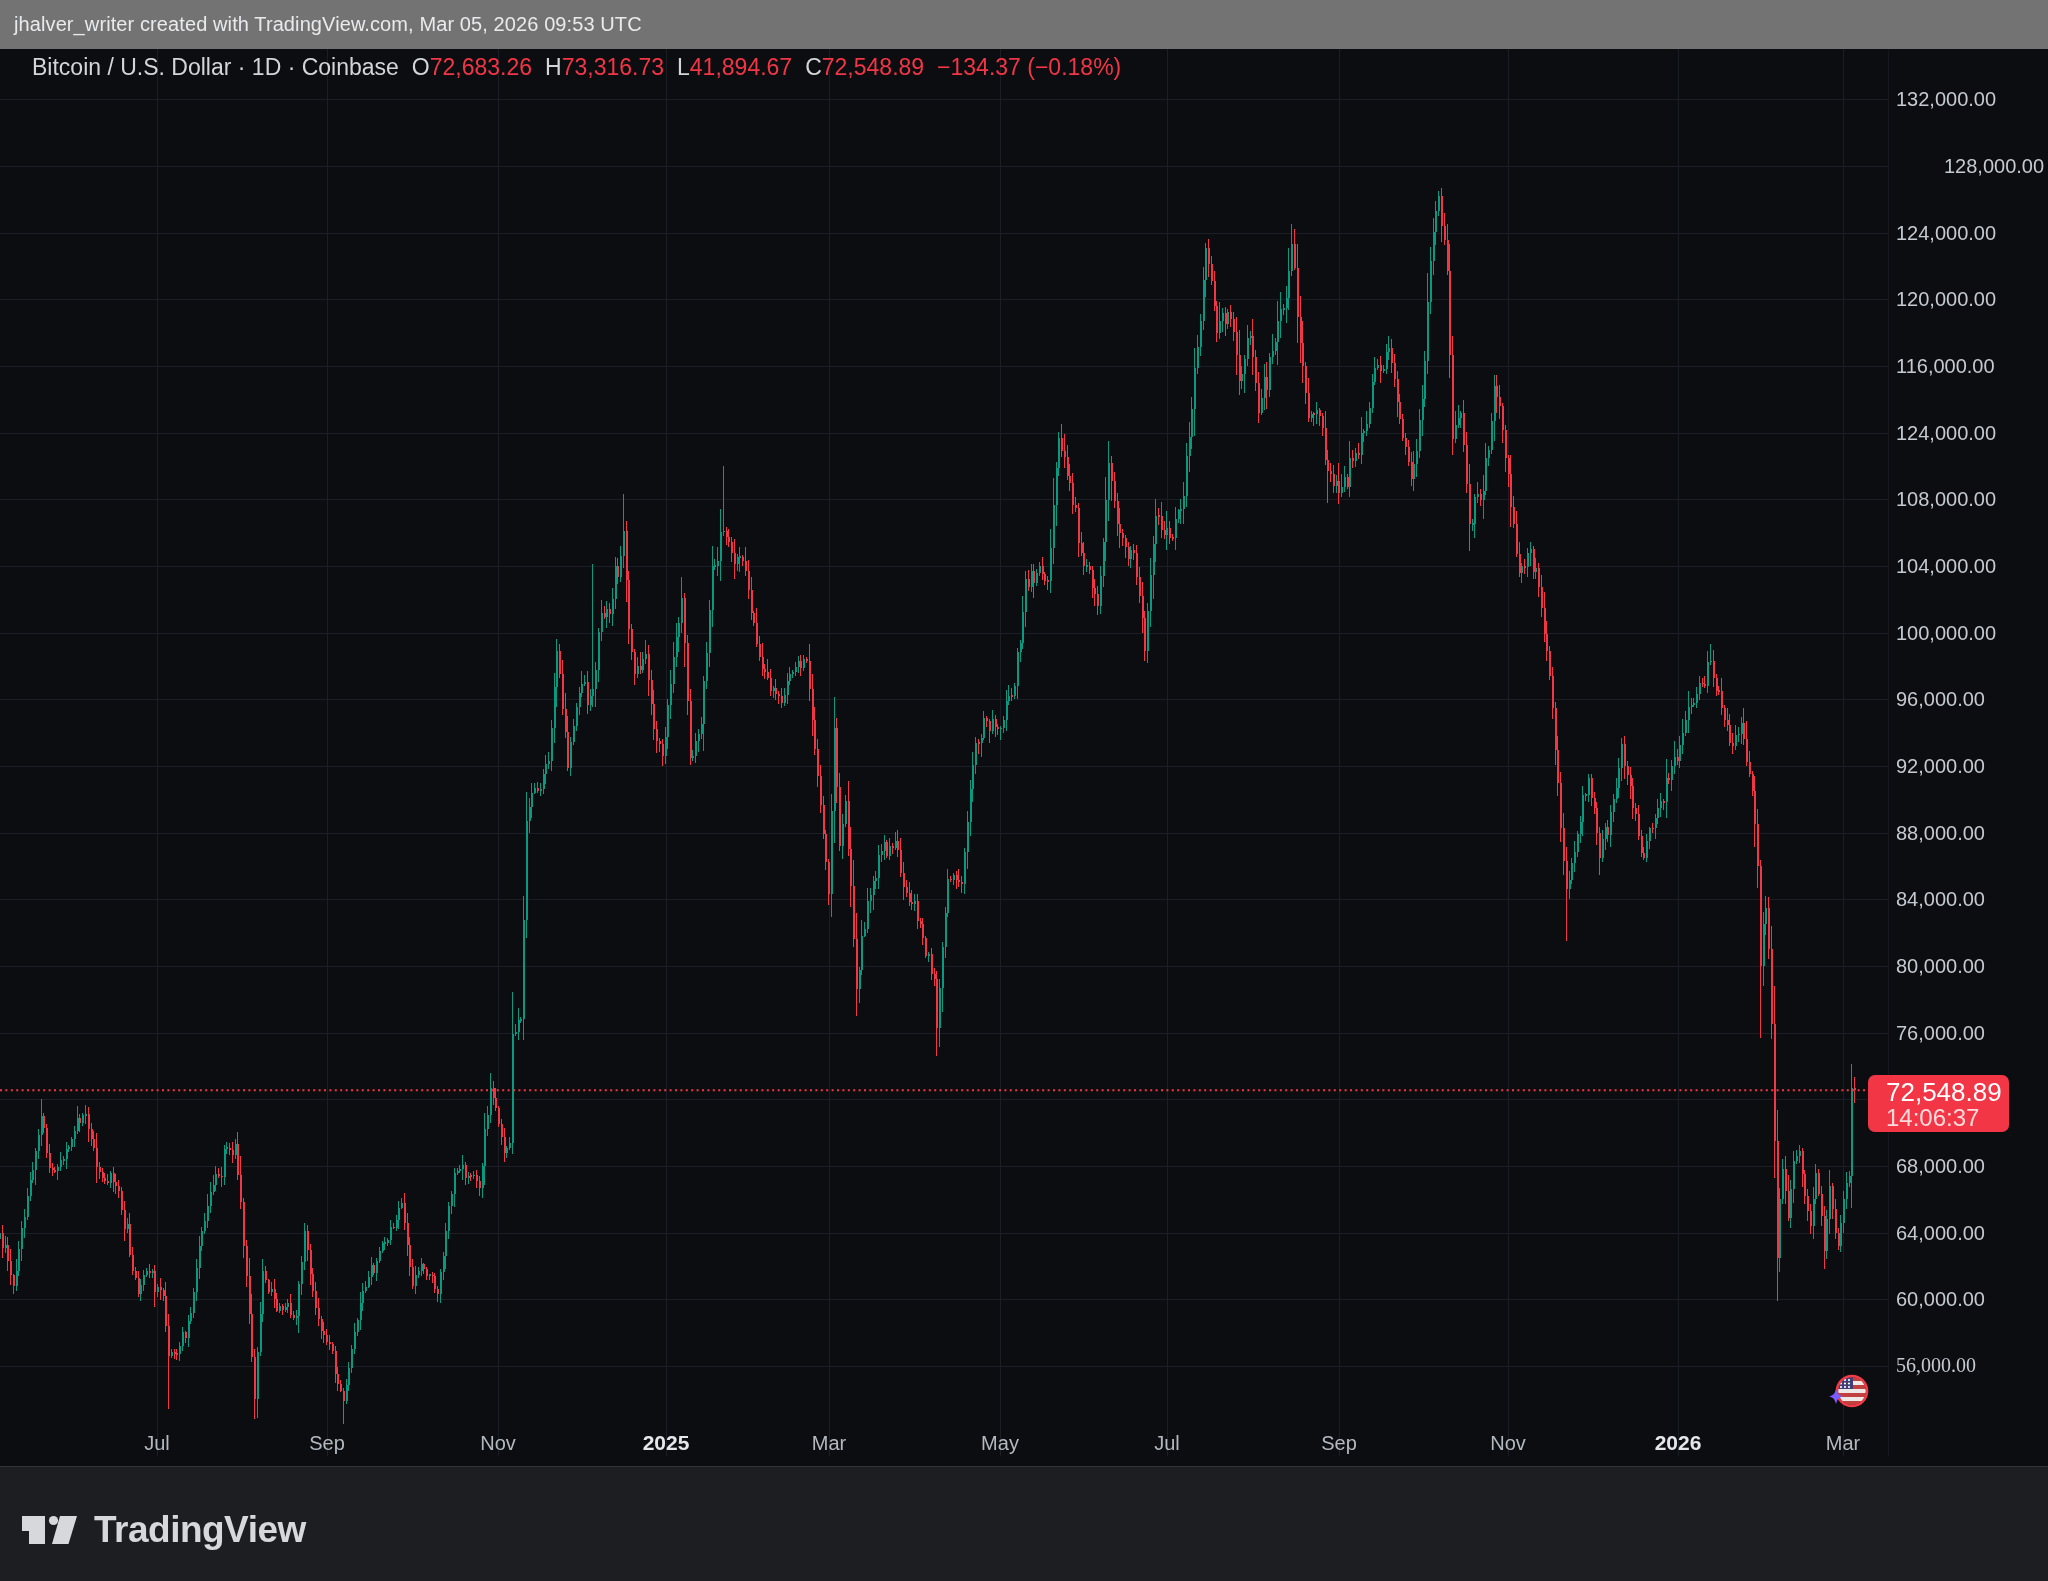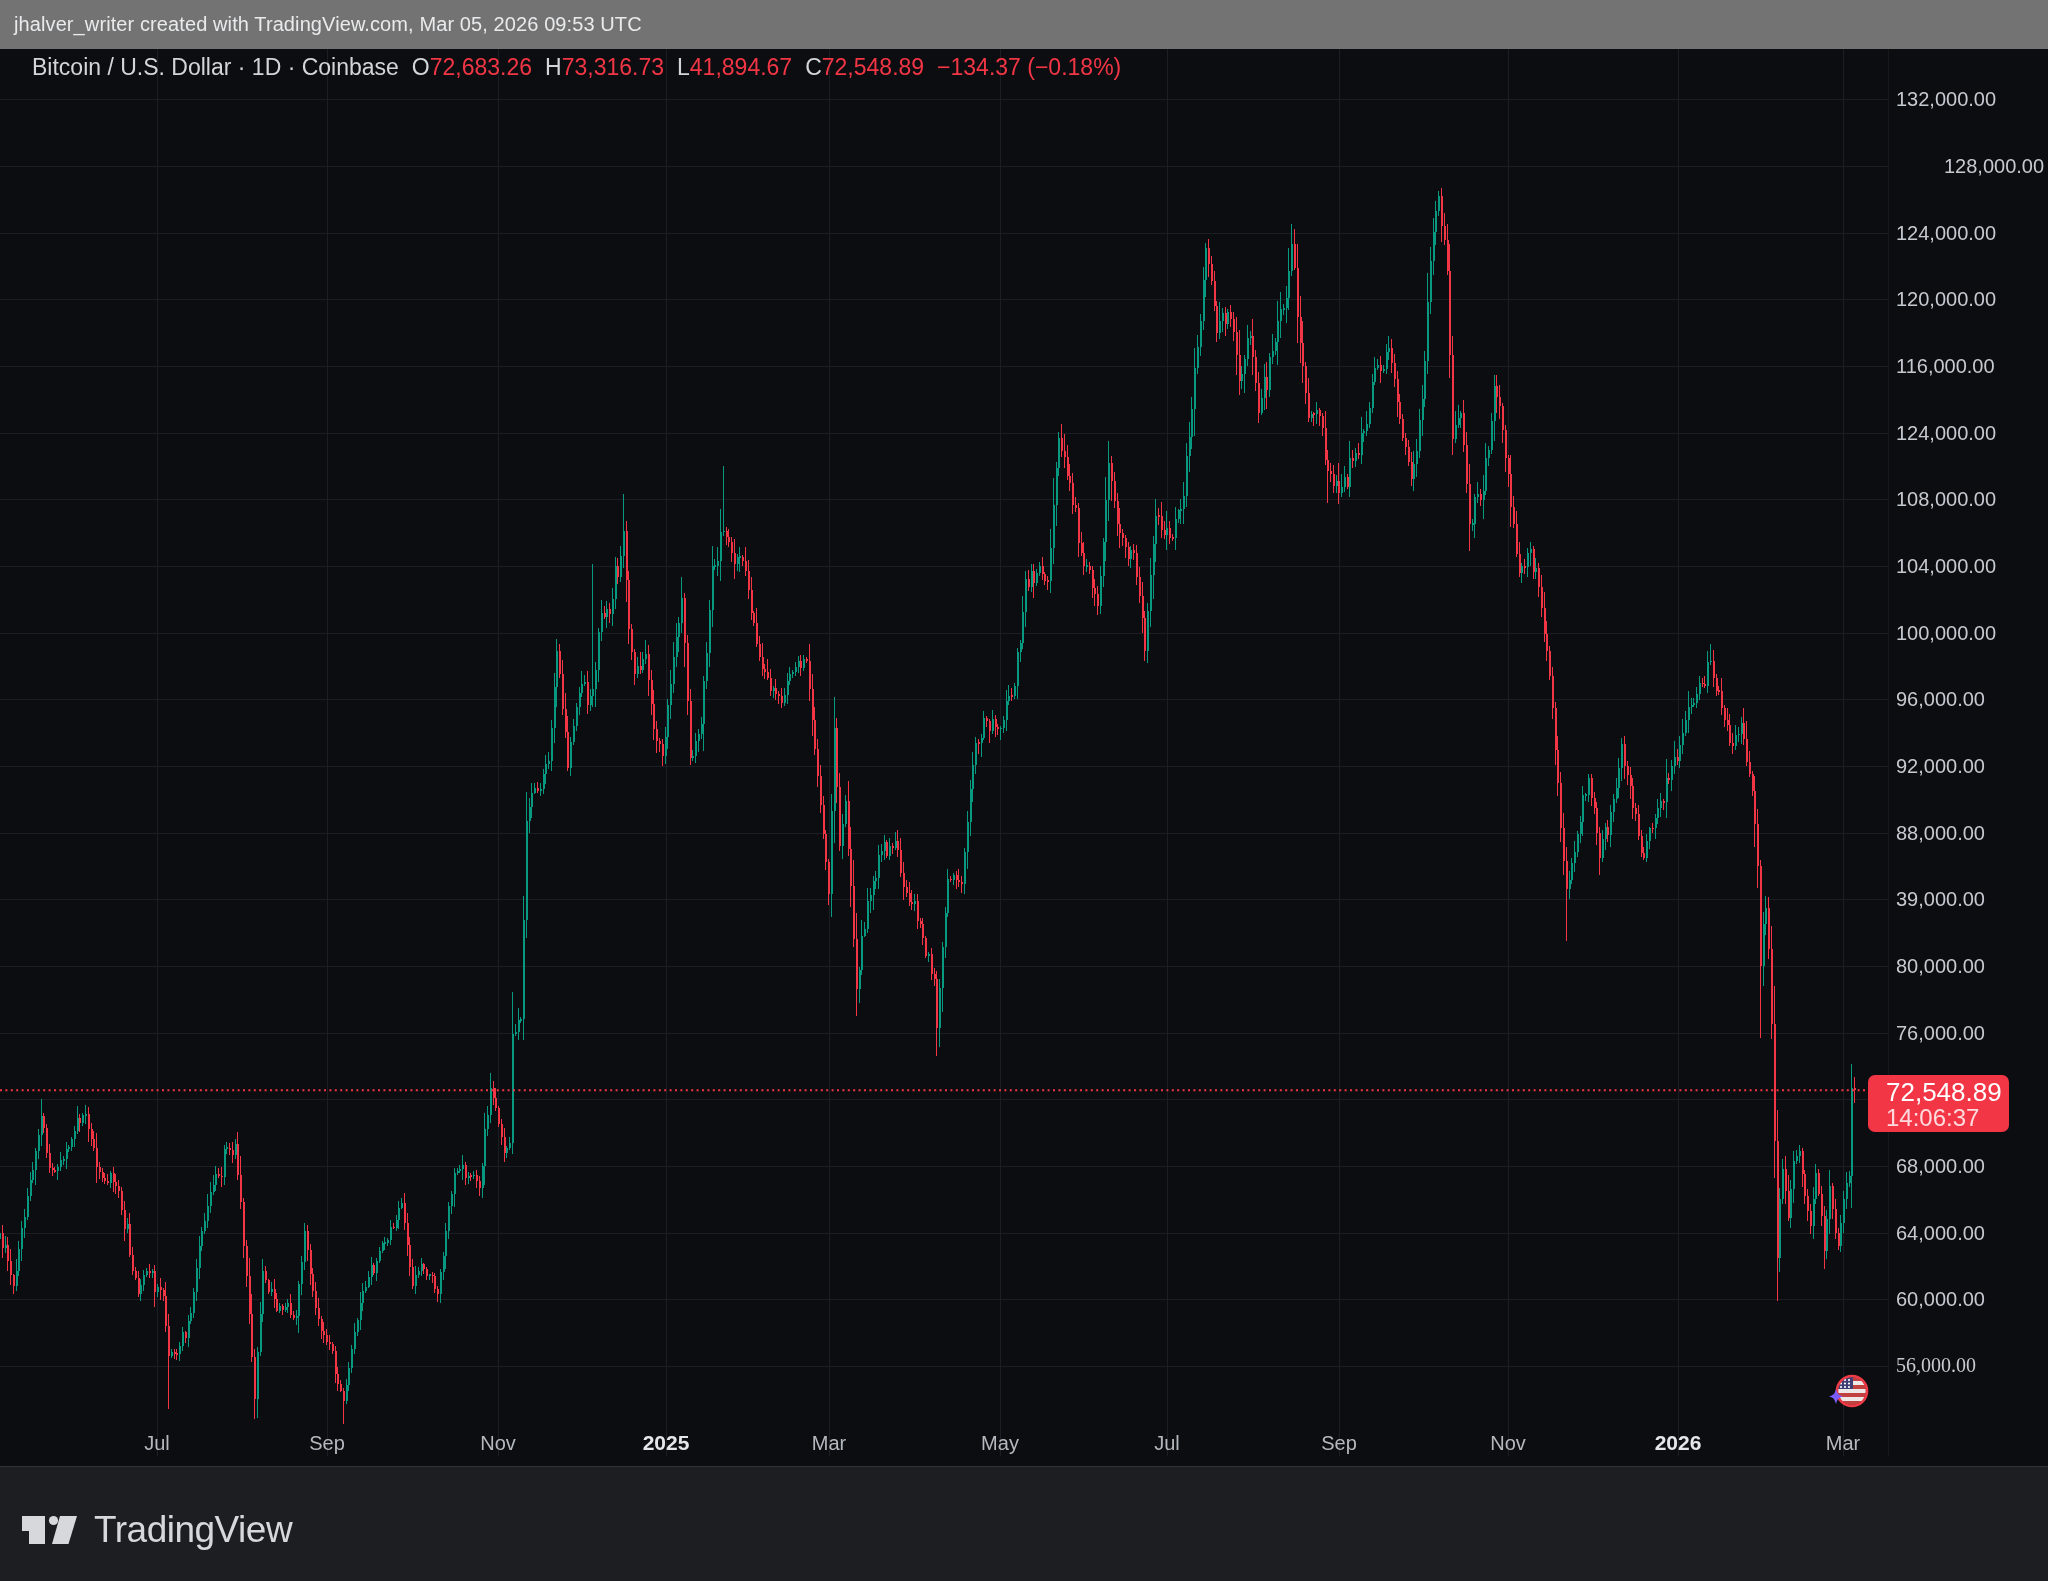--- a/index.html
+++ b/index.html
@@ -14,21 +14,21 @@
   #legend .val{color:#f23645;font-size:23px;}
   #legend .chg{color:#f23645;font-size:23px;margin-left:13px;}
   .plabel{position:absolute;left:1896px;color:#c5c9d0;font-size:20px;line-height:24px;}
   .tlabel{position:absolute;width:110px;text-align:center;color:#b4b8bf;font-size:20px;line-height:26px;}
   .tlabel.bold{color:#e4e6e9;font-weight:700;font-size:21px;}
   #pricetag{left:1868px;top:1075px;width:141px;height:57px;background:#f23645;border-radius:7px;z-index:5;}
   #pricetag .p{position:absolute;left:18px;top:3px;color:#fff;font-size:26px;line-height:28px;}
   #pricetag .c{position:absolute;left:18px;top:30px;color:rgba(255,255,255,.82);font-size:24px;line-height:26px;}
   #bottombar{left:0;top:1466px;width:2048px;height:115px;background:#1d1e21;border-top:1px solid #303237;}
   #logo{position:absolute;left:22px;top:42px;display:flex;align-items:center;}
-  #logo .txt{color:#d6d8db;font-size:37px;font-weight:400;margin-left:15px;letter-spacing:-.5px;text-align:center;}
+  #logo .txt{color:#d6d8db;font-size:37px;font-weight:700;margin-left:15px;letter-spacing:-.5px;text-align:center;}
   svg{display:block;}
 </style>
 </head>
 <body>
 
 <div id="stage">
 
   <div id="topbar" class="abs">
     <span>jhalver_writer created with TradingView.com, Mar 05, 2026 09:53 UTC</span>
   </div>
@@ -64,21 +64,21 @@
       <div class="plabel" style="top: 220.667px;">124,000.00</div>
       <div class="plabel" style="top: 287.333px;">120,000.00</div>
       <div class="plabel" style="top: 354px;">116,000.00</div>
       <div class="plabel" style="top: 420.667px;">124,000.00</div>
       <div class="plabel" style="top: 487.333px;">108,000.00</div>
       <div class="plabel" style="top: 554px;">104,000.00</div>
       <div class="plabel" style="top: 620.667px;">100,000.00</div>
       <div class="plabel" style="top: 687.333px;">96,000.00</div>
       <div class="plabel" style="top: 754px;">92,000.00</div>
       <div class="plabel" style="top: 820.667px;">88,000.00</div>
-      <div class="plabel" style="top: 887.333px;">39,000.00</div>
+      <div class="plabel" style="top: 887.333px;">84,000.00</div>
       <div class="plabel" style="top: 954px;">80,000.00</div>
       <div class="plabel" style="top: 1020.67px;">76,000.00</div>
       <div class="plabel" style="top: 1154px;">68,000.00</div>
       <div class="plabel" style="top: 1220.67px;">64,000.00</div>
       <div class="plabel" style="top: 1287.33px;">60,000.00</div>
       <div class="plabel" style="top: 1353px; font-family: Liberation Serif, serif;">56,000.00</div>
     </div>
 
   <div id="time-axis" class="abs" style="left:0;top:0;">
       <div class="tlabel" style="left: 102px; top: 1430px;">Jul</div>

